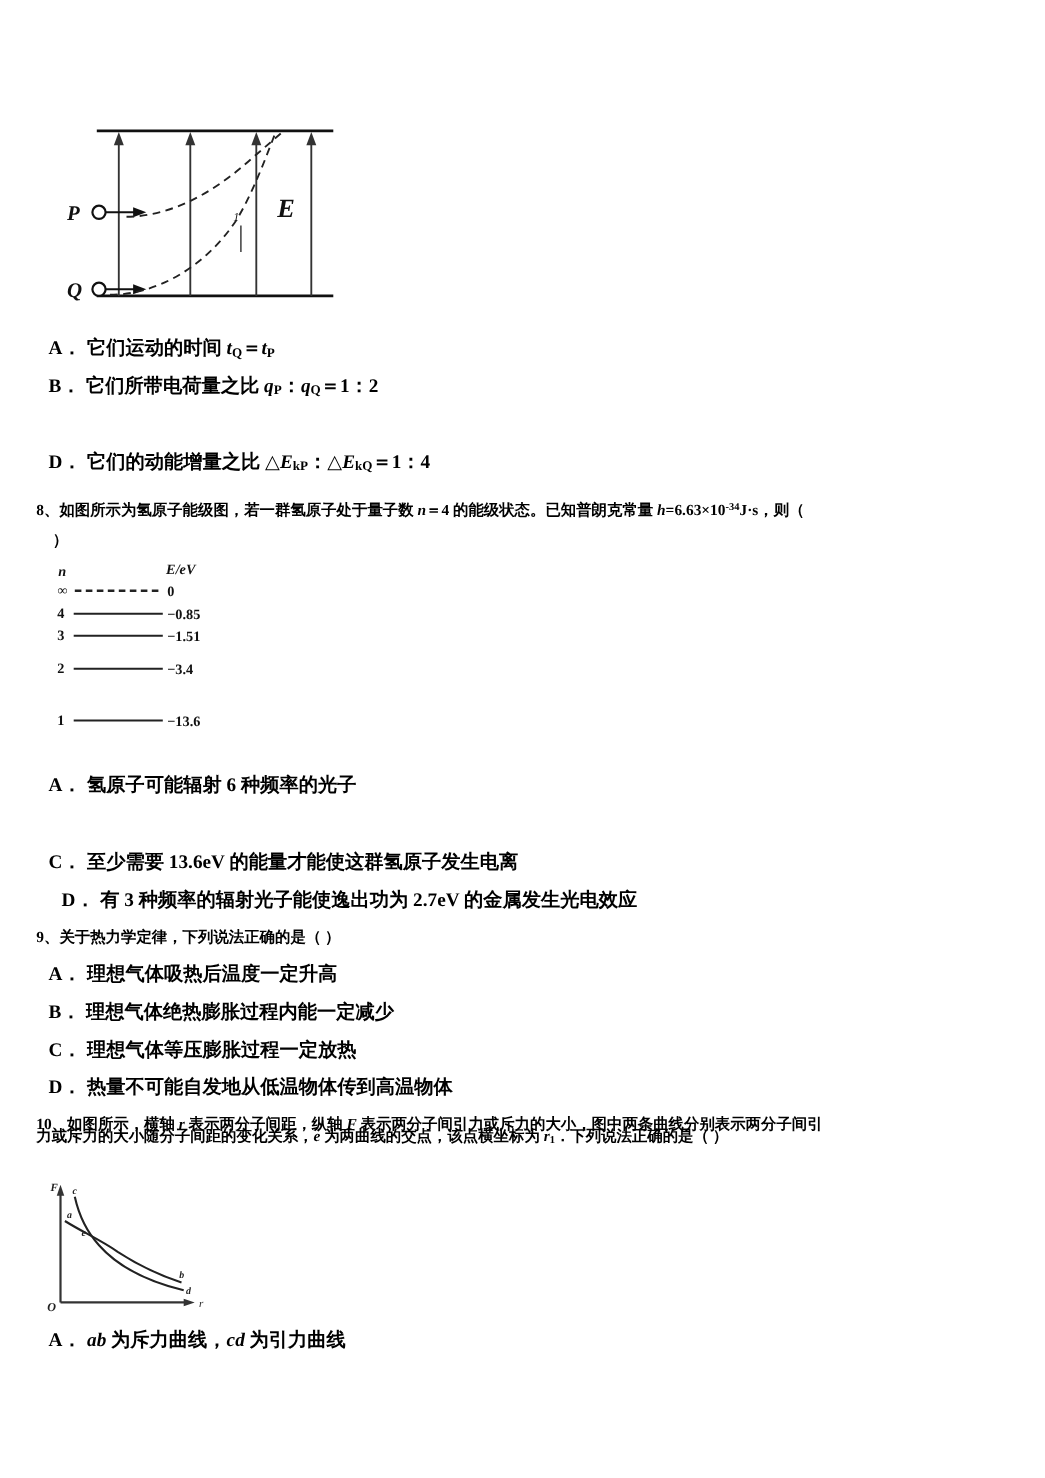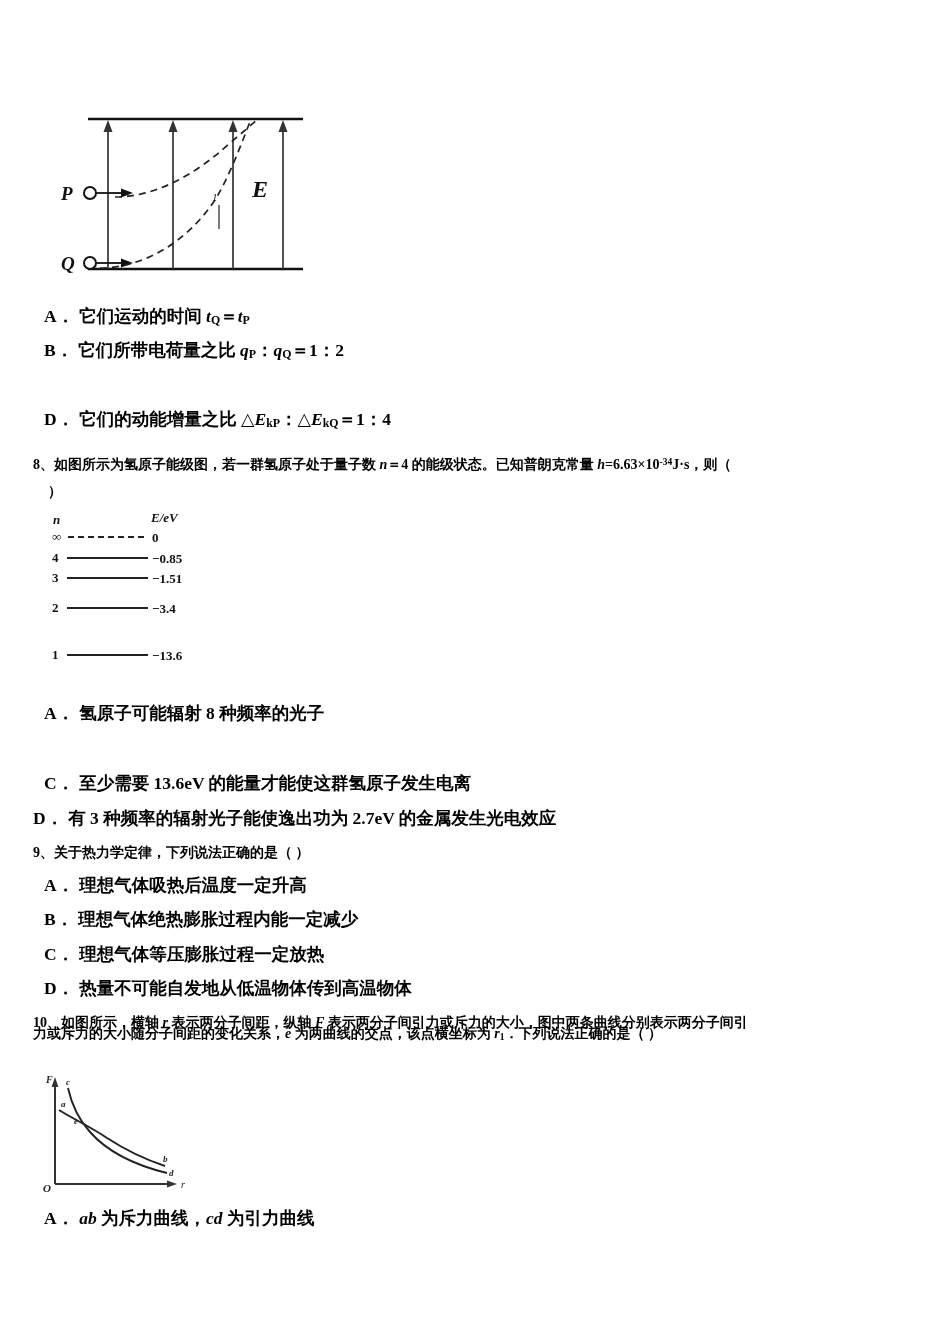--- a/index.html
+++ b/index.html
@@ -140,26 +140,26 @@
       <line x1="22" y1="100" x2="103" y2="100" stroke="#222" stroke-width="1.9"></line>
       <text x="107" y="105" font-size="13" font-weight="bold" fill="#111">−3.4</text>
 
       <text x="7" y="151" font-size="13" font-weight="bold" fill="#111">1</text>
       <line x1="22" y1="147" x2="103" y2="147" stroke="#222" stroke-width="1.9"></line>
       <text x="107" y="152" font-size="13" font-weight="bold" fill="#111">−13.6</text>
     </svg>
   </div>
 
   <div class="opt" style="left:44px; top:700px;">
-    <span class="lbl">A．</span><span class="body">氢原子可能辐射 8 种频率的光子</span>
+    <span class="lbl">A．</span><span class="body">氢原子可能辐射 6 种频率的光子</span>
   </div>
   <div class="opt" style="left:44px; top:770px;">
     <span class="lbl">C．</span><span class="body">至少需要 13.6eV 的能量才能使这群氢原子发生电离</span>
   </div>
-  <div class="opt" style="left:33px; top:805px;">
+  <div class="opt" style="left:56px; top:805px;">
     <span class="lbl">D．</span><span class="body">有 3 种频率的辐射光子能使逸出功为 2.7eV 的金属发生光电效应</span>
   </div>
 
   <div class="stem" style="left:33px; top:838px; width:600px;">9、关于热力学定律，下列说法正确的是（       ）</div>
 
   <div class="opt" style="left:44px; top:872px;">
     <span class="lbl">A．</span><span class="body">理想气体吸热后温度一定升高</span>
   </div>
   <div class="opt" style="left:44px; top:906px;">
     <span class="lbl">B．</span><span class="body">理想气体绝热膨胀过程内能一定减少</span>

